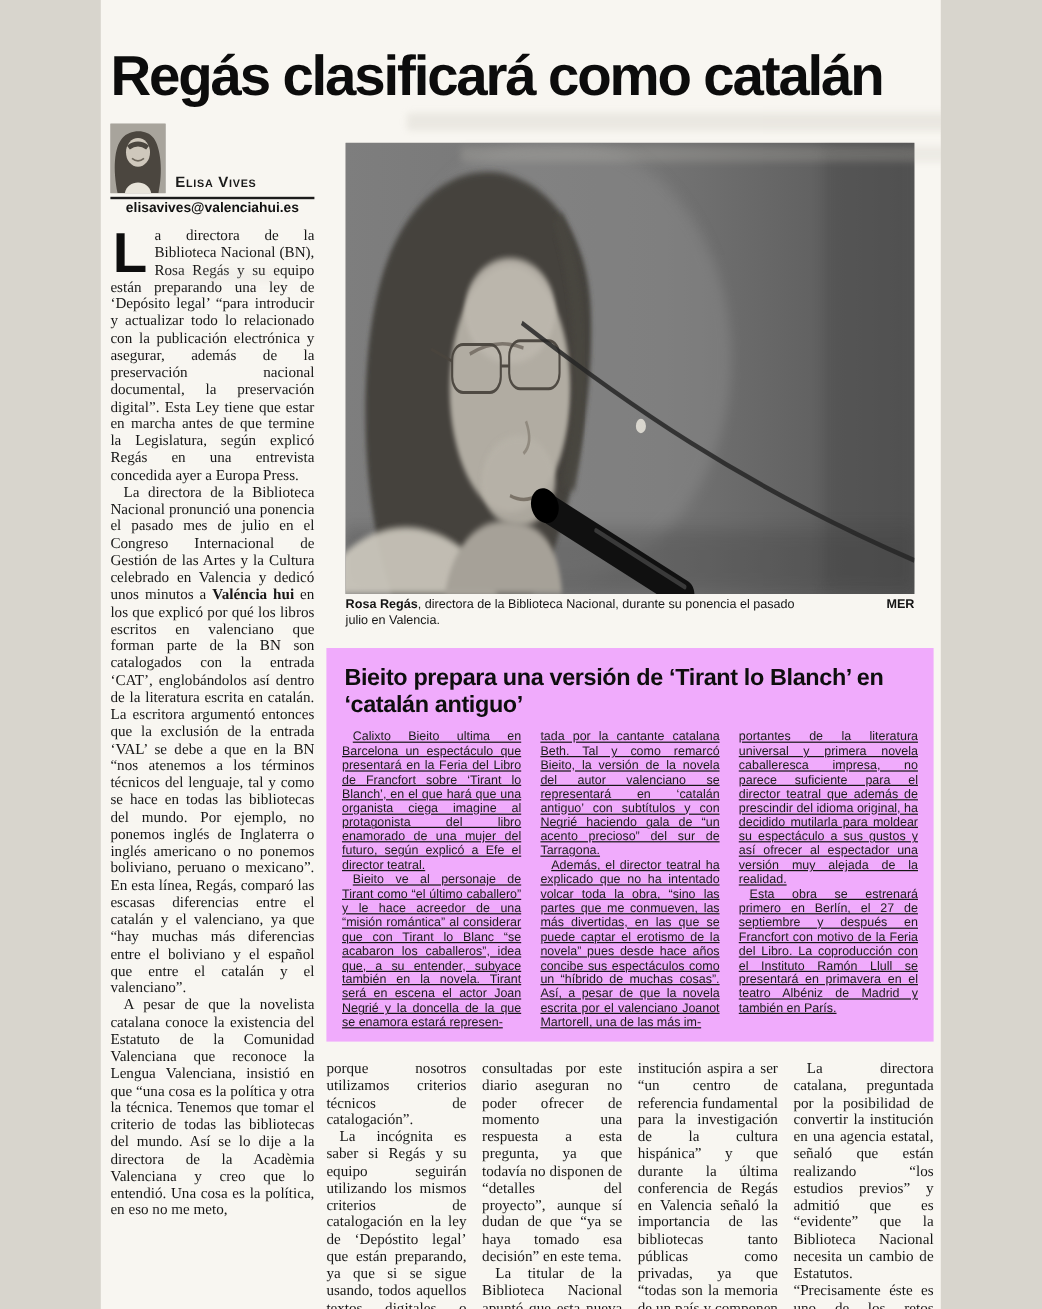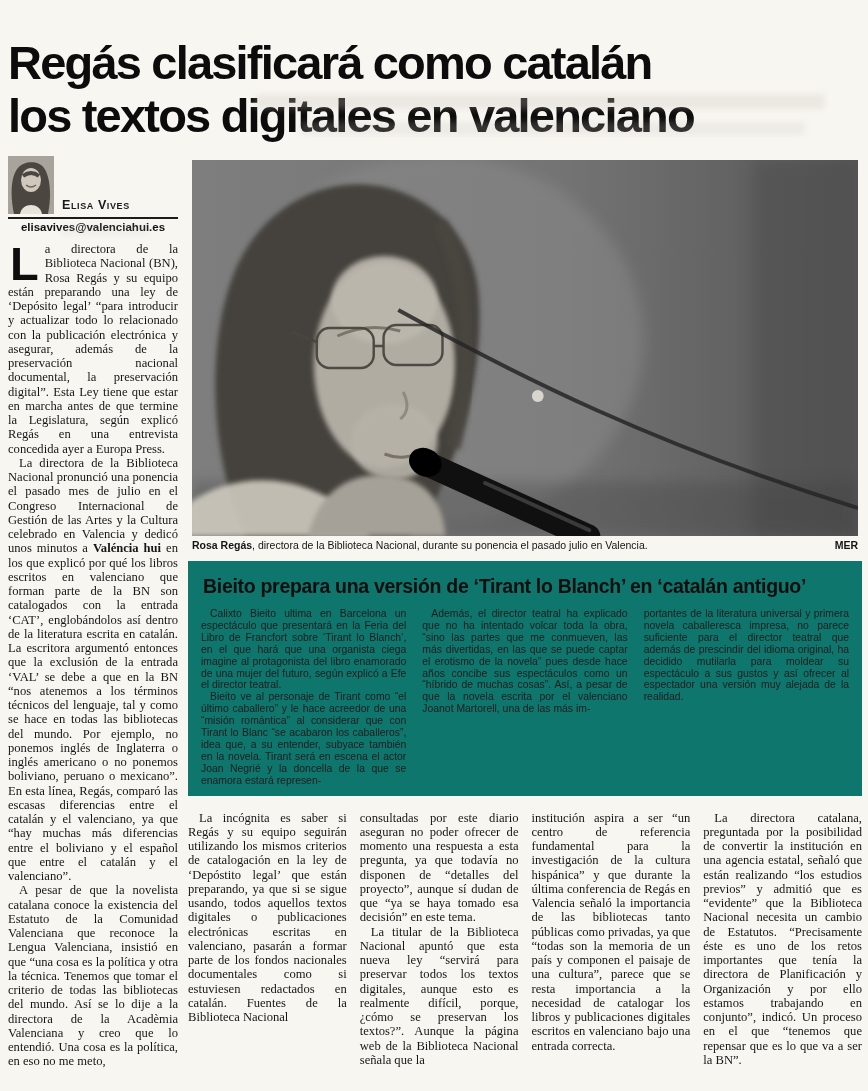--- a/index.html
+++ b/index.html
@@ -1,18 +1,18 @@
 <!DOCTYPE html>
 <html lang="es"><head>
 <meta charset="utf-8">
 <style>
   html,body{margin:0;padding:0;background:#d8d5cd;}
   .page{
     position:relative;
-    width:868px;height:1091px;
+    width:700px;height:1091px;
     margin:0 auto;
     background:#f8f6f1;
     overflow:hidden;
     font-family:"Liberation Serif", serif;
     color:#161616;
   }
   
   .ghost{position:absolute;background:#c7c4ba;filter:blur(3px);border-radius:3px;}
   .ghost1{left:255px;top:94px;width:570px;height:15px;opacity:.28;}
   .ghost2{left:300px;top:122px;width:505px;height:13px;opacity:.22;}
@@ -75,40 +75,40 @@
     float:left;
     font-family:"Liberation Sans", sans-serif;
     font-weight:700;
     font-size:47px;
     line-height:38px;
     padding:3px 6px 0 2px;
     color:#0d0d0d;
   }
 
   
-  .photo-fig{margin:4px;}
+  .photo-fig{margin:16px;}
   .photo-fig svg.mainphoto{display:block;width:100%;height:376px;background:#777;}
   .caption-row{
     display:flex;justify-content:space-between;align-items:baseline;
     margin-top:3px;
     font-family:"Liberation Sans", sans-serif;
     font-size:10.5px;line-height:13px;color:#141414;
   }
   .credit{font-weight:700;margin-left:12px;flex:none;padding-left:48px;}
 
   
-  .gray-box{background:#0f766e;margin-top:9px;padding:10px 13px 9px;}
+  .gray-box{background:#f0abfc;margin-top:9px;padding:10px 13px 9px;}
   .box-heading{
     margin:4px 2px 11px;
     font-family:"Liberation Sans", sans-serif;
     font-weight:700;
     font-size:19.5px;line-height:22px;letter-spacing:-0.3px;
     color:#0e0e0e;
   }
-  .box-cols{display:flex;gap:16px;}
+  .box-cols{display:flex;gap:16px;text-decoration:underline;}
   .box-col{flex:1;min-width:0;}
   .box-col p{
     margin:0;
     font-family:"Liberation Sans", sans-serif;
     font-size:10.4px;line-height:11.9px;
     text-align:justify;color:#1c1c1c;
   }
   .box-col p.indent{text-indent:9px;}
 
   
@@ -116,21 +116,21 @@
   .bcol{flex:1;min-width:0;}
 </style>
 </head>
 <body>
 
 <div class="page">
   <div class="ghost ghost1"></div>
   <div class="ghost ghost2"></div>
   <div class="ghost ghost3"></div>
 
-  <h1 class="headline"><span>Regás clasificará como catalán</span><br><span>los textos digitales en valenciano</span></h1>
+  <h1 class="headline"><span>Regás clasificará como catalán</span><br></h1>
 
 
   <div class="content">
 
     <div class="left-col">
       <div class="byline">
         <div class="avatar">
           <svg viewBox="0 0 46 58" preserveAspectRatio="none">
             <rect width="46" height="58" fill="#a8a49c"></rect>
             <path d="M6,58 C2,38 3,20 10,12 C16,5 30,4 36,12 C42,20 44,40 40,58 Z" fill="#4b463f"></path>
@@ -212,30 +212,33 @@
       </figure>
 
       <section class="gray-box">
         <h2 class="box-heading">Bieito prepara una versión de ‘Tirant lo Blanch’ en ‘catalán antiguo’</h2>
         <div class="box-cols">
           <div class="box-col">
             <p class="indent">Calixto Bieito ultima en Barcelona un espectáculo que presentará en la Feria del Libro de Francfort sobre ‘Tirant lo Blanch’, en el que hará que una organista ciega imagine al protagonista del libro enamorado de una mujer del futuro, según explicó a Efe el director teatral.</p>
             <p class="indent">Bieito ve al personaje de Tirant como “el último caballero” y le hace acreedor de una “misión romántica” al considerar que con Tirant lo Blanc “se acabaron los caballeros”, idea que, a su entender, subyace también en la novela. Tirant será en escena el actor Joan Negrié y la doncella de la que se enamora estará represen-</p>
           </div>
           <div class="box-col">
+            <p>tada por la cantante catalana Beth. Tal y como remarcó Bieito, la versión de la novela del autor valenciano se representará en ‘catalán antiguo’ con subtítulos y con Negrié haciendo gala de “un acento precioso” del sur de Tarragona.</p>
             <p class="indent">Además, el director teatral ha explicado que no ha intentado volcar toda la obra, “sino las partes que me conmueven, las más divertidas, en las que se puede captar el erotismo de la novela” pues desde hace años concibe sus espectáculos como un “híbrido de muchas cosas”. Así, a pesar de que la novela escrita por el valenciano Joanot Martorell, una de las más im-</p>
           </div>
           <div class="box-col">
             <p>portantes de la literatura universal y primera novela caballeresca impresa, no parece suficiente para el director teatral que además de prescindir del idioma original, ha decidido mutilarla para moldear su espectáculo a sus gustos y así ofrecer al espectador una versión muy alejada de la realidad.</p>
+            <p class="indent">Esta obra se estrenará primero en Berlín, el 27 de septiembre y después en Francfort con motivo de la Feria del Libro. La coproducción con el Instituto Ramón Llull se presentará en primavera en el teatro Albéniz de Madrid y también en París.</p>
           </div>
         </div>
       </section>
 
       <div class="bottom-cols body-text">
         <div class="bcol">
+          <p>porque nosotros utilizamos criterios técnicos de catalogación”.</p>
           <p class="indent">La incógnita es saber si Regás y su equipo seguirán utilizando los mismos criterios de catalogación en la ley de ‘Depóstito legal’ que están preparando, ya que si se sigue usando, todos aquellos textos digitales o publicaciones electrónicas escritas en valenciano, pasarán a formar parte de los fondos nacionales documentales como si estuviesen redactados en catalán. Fuentes de la Biblioteca Nacional</p>
         </div>
         <div class="bcol">
           <p>consultadas por este diario aseguran no poder ofrecer de momento una respuesta a esta pregunta, ya que todavía no disponen de “detalles del proyecto”, aunque sí dudan de que “ya se haya tomado esa decisión” en este tema.</p>
           <p class="indent">La titular de la Biblioteca Nacional apuntó que esta nueva ley “servirá para preservar todos los textos digitales, aunque esto es realmente difícil, porque, ¿cómo se preservan los textos?”. Aunque la página web de la Biblioteca Nacional señala que la</p>
         </div>
         <div class="bcol">
           <p>institución aspira a ser “un centro de referencia fundamental para la investigación de la cultura hispánica” y que durante la última conferencia de Regás en Valencia señaló la importancia de las bibliotecas tanto públicas como privadas, ya que “todas son la memoria de un país y componen el paisaje de una cultura”, parece que se resta importancia a la necesidad de catalogar los libros y publicaciones digitales escritos en valenciano bajo una entrada correcta.</p>
         </div>
         <div class="bcol">

